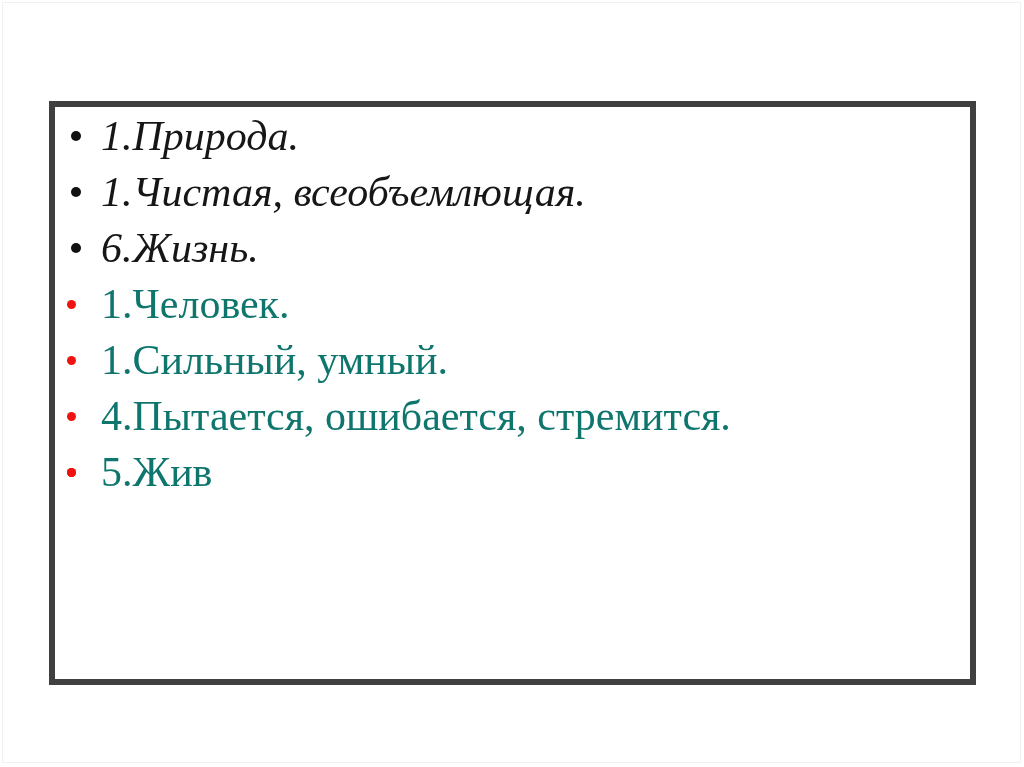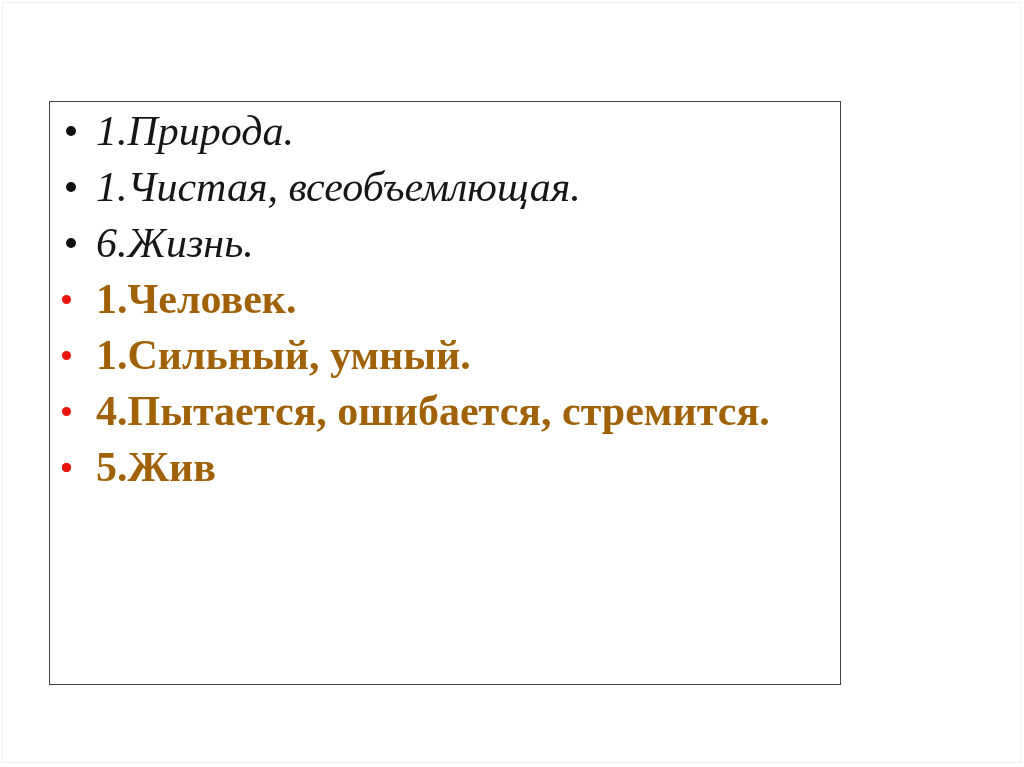--- a/index.html
+++ b/index.html
@@ -21,43 +21,43 @@
   .edge-frame {
     position: absolute;
     left: 2px; top: 2px; right: 3px; bottom: 4px;
     border: 1px solid #f1f1f1;
     pointer-events: none;
   }
   .text-box {
     position: absolute;
     left: 49px;
     top: 101px;
-    width: 792px;
+    width: 927px;
     height: 584px;
     box-sizing: border-box;
-    border: 1px solid #404040;
+    border: 6px solid #404040;
     background: #ffffff;
     padding: 6px 18px 0 0;
     overflow: hidden;
   }
   .li {
     position: relative;
     padding-left: 46px;
     line-height: 47px;
     font-size: 42px;
     margin-bottom: 9px;
     white-space: nowrap;
   }
   .li.black {
     color: #161616;
     font-style: italic;
   }
   .li.red {
-    color: #a16207;
-    font-weight: bold;
+    color: #0f766e;
+    font-weight: normal;
   }
   
   .li.tight { margin-bottom: 0; }
   .dot {
     position: absolute;
     border-radius: 50%;
     display: block;
   }
   .li.black .dot {
     left: 16px;

